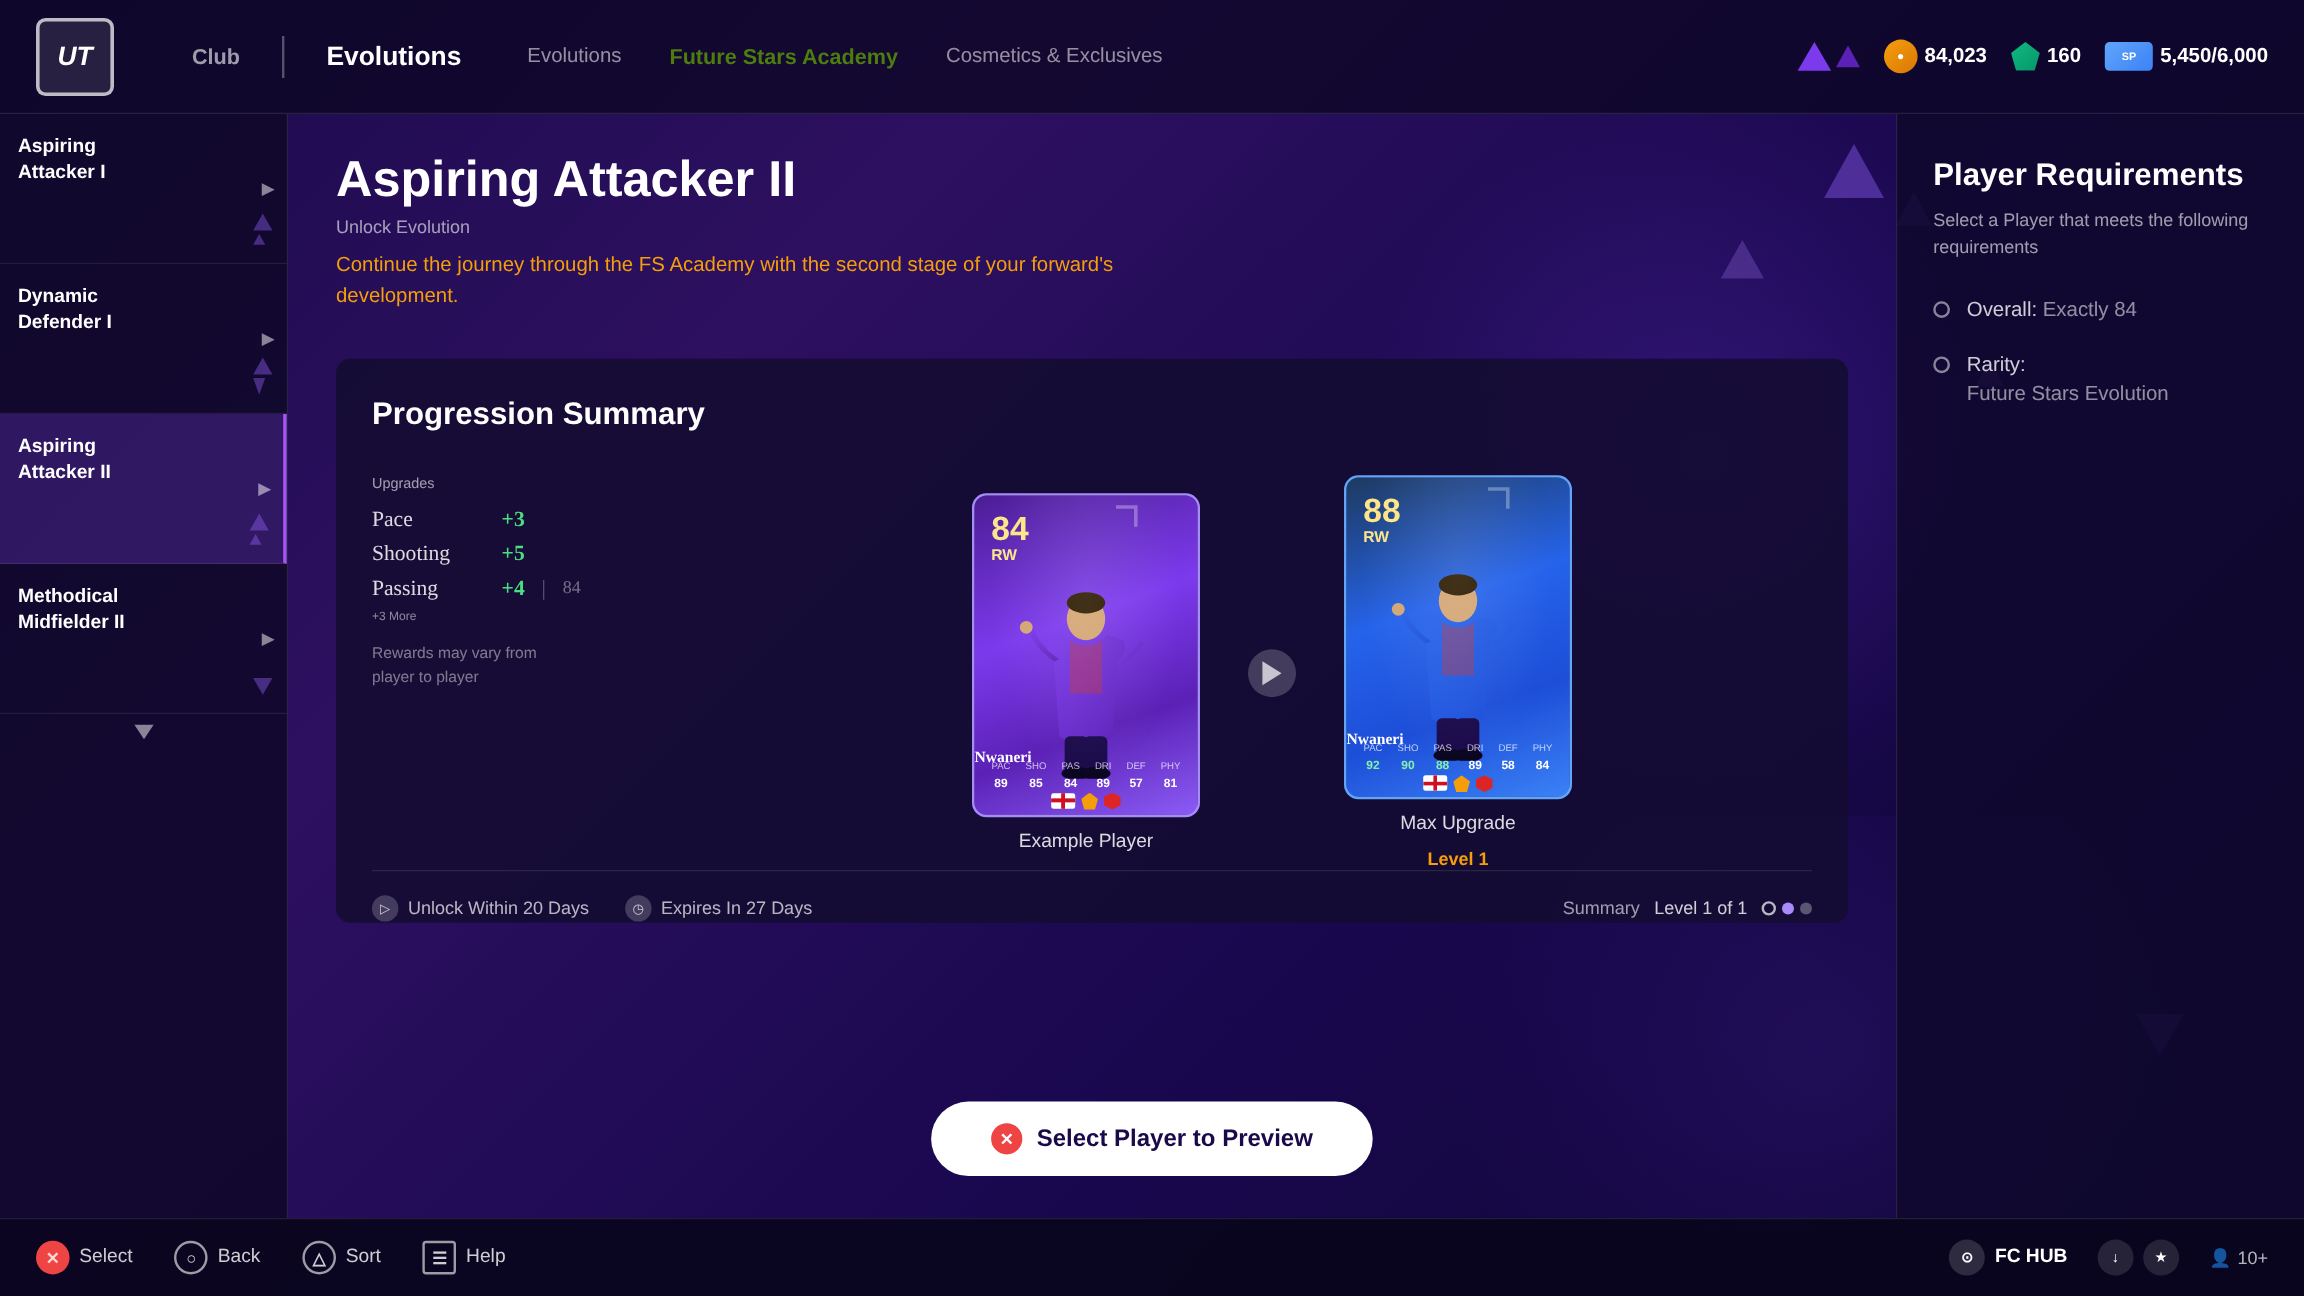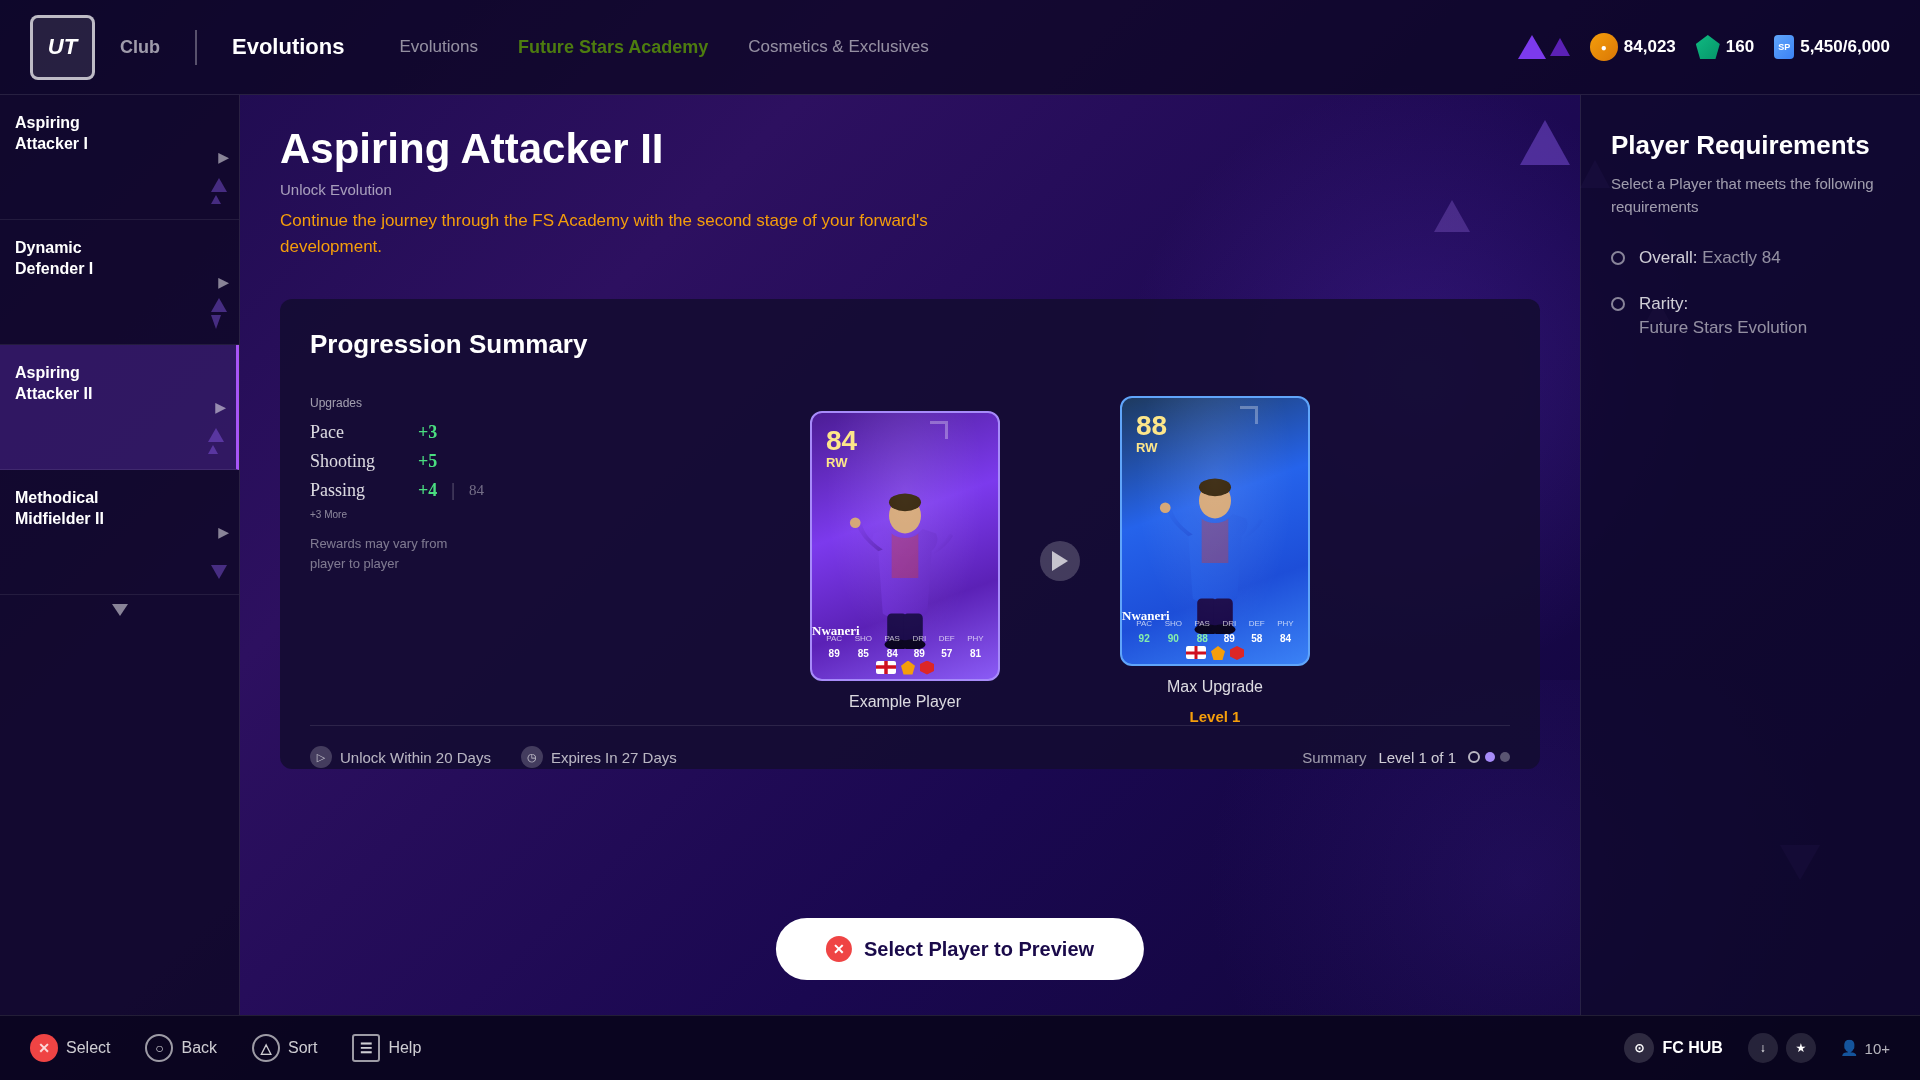--- a/index.html
+++ b/index.html
@@ -76,20 +76,21 @@
     .top-nav {
       position: absolute;
       top: 0; left: 0; right: 0;
       height: 95px;
       display: flex;
       align-items: center;
       padding: 0 30px;
       background: rgba(10,5,30,0.7);
       border-bottom: 1px solid rgba(255,255,255,0.1);
       z-index: 10;
+      gap: 40px;
     }
 
     .logo {
       width: 65px;
       height: 65px;
       border: 3px solid rgba(255,255,255,0.7);
       border-radius: 8px;
       display: flex;
       align-items: center;
       justify-content: center;
@@ -183,21 +184,21 @@
     }
 
     .gem-icon {
       width: 24px; height: 24px;
       background: linear-gradient(135deg, #10b981, #059669);
       clip-path: polygon(50% 0%, 100% 38%, 82% 100%, 18% 100%, 0% 38%);
       display: inline-block;
     }
 
     .sp-icon {
-      width: 20px; height: 24px;
+      width: 40px; height: 24px;
       background: linear-gradient(135deg, #60a5fa, #3b82f6);
       border-radius: 4px;
       display: inline-flex;
       align-items: center;
       justify-content: center;
       font-size: 9px;
       font-weight: 900;
     }
 
     

